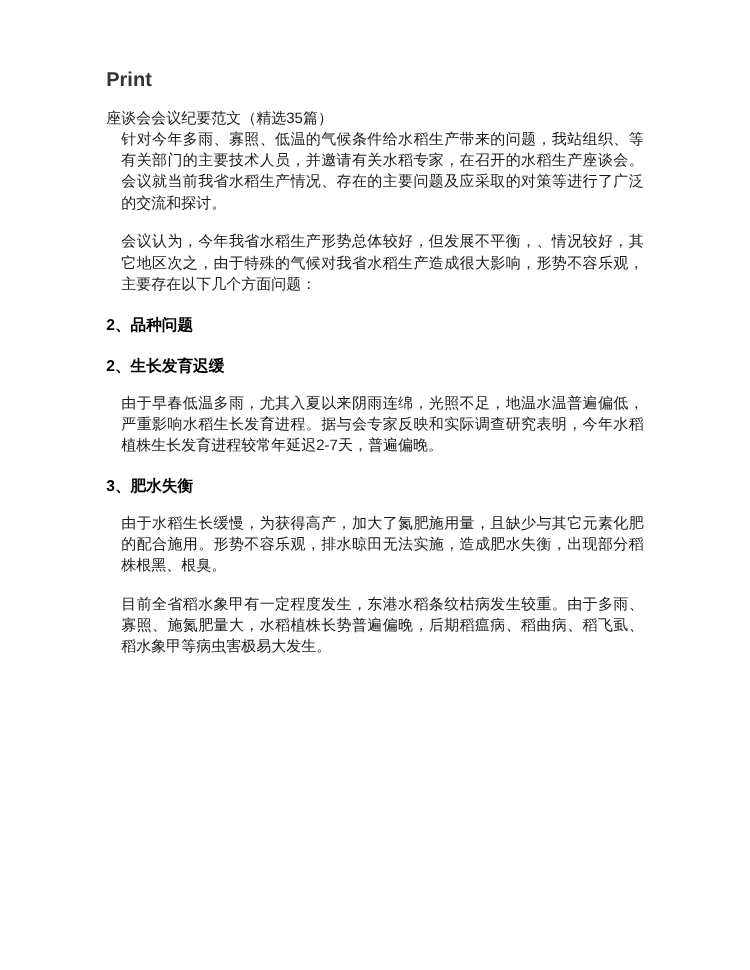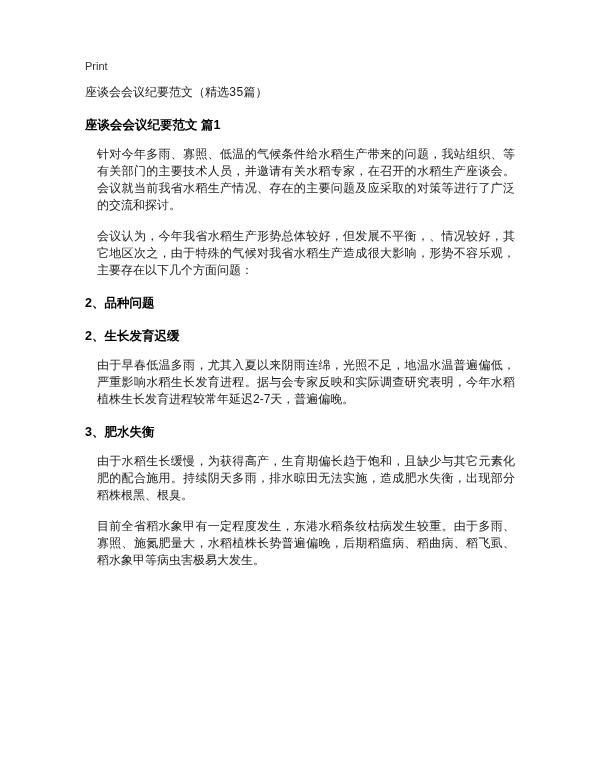--- a/index.html
+++ b/index.html
@@ -11,38 +11,38 @@
     color: #1a1a1a;
     font-family: "Liberation Sans", "DejaVu Sans", sans-serif;
   }
   .page {
     width: 600px;
     min-height: 776px;
     padding: 56px 85px 40px 85px;
     background: #ffffff;
   }
   .print-link {
-    font-size: 11px;
+    font-size: 16px;
     color: #333333;
     margin: 0 0 12px 0;
     cursor: pointer;
     display: inline-block;
+    font-weight: bold;
   }
   .doc-title {
     font-size: 18px;
     font-weight: bold;
     text-align: center;
     margin: 8px 0 26px 0;
   }
   .doc-subtitle {
     font-size: 12px;
     font-weight: normal;
     margin: 0 0 0 0;
     color: #1a1a1a;
-    font-family: Liberation Mono, monospace;
   }
   .block-heading {
     font-size: 12.5px;
     font-weight: bold;
     margin: 16px 0 12px 0;
     color: #000000;
   }
   .block-para {
     font-size: 12px;
     line-height: 17px;
@@ -54,34 +54,33 @@
 </head>
 <body>
 
 <div class="page">
 
   <div class="print-link">Print</div>
 
 
   <p class="doc-subtitle">座谈会会议纪要范文（精选35篇）</p>
 
-  <div class="block-heading">座谈会会议纪要范文 篇1</div>
 
   <p class="block-para">针对今年多雨、寡照、低温的气候条件给水稻生产带来的问题，我站组织、等有关部门的主要技术人员，并邀请有关水稻专家，在召开的水稻生产座谈会。会议就当前我省水稻生产情况、存在的主要问题及应采取的对策等进行了广泛的交流和探讨。</p>
 
   <p class="block-para">会议认为，今年我省水稻生产形势总体较好，但发展不平衡，、情况较好，其它地区次之，由于特殊的气候对我省水稻生产造成很大影响，形势不容乐观，主要存在以下几个方面问题：</p>
 
   <div class="block-heading">2、品种问题</div>
 
 
   <div class="block-heading">2、生长发育迟缓</div>
 
   <p class="block-para">由于早春低温多雨，尤其入夏以来阴雨连绵，光照不足，地温水温普遍偏低，严重影响水稻生长发育进程。据与会专家反映和实际调查研究表明，今年水稻植株生长发育进程较常年延迟2-7天，普遍偏晚。</p>
 
   <div class="block-heading">3、肥水失衡</div>
 
-  <p class="block-para">由于水稻生长缓慢，为获得高产，生育期偏长趋于饱和，且缺少与其它元素化肥的配合施用。持续阴天多雨，排水晾田无法实施，造成肥水失衡，出现部分稻株根黑、根臭。</p>
+  <p class="block-para">由于水稻生长缓慢，为获得高产，加大了氮肥施用量，且缺少与其它元素化肥的配合施用。形势不容乐观，排水晾田无法实施，造成肥水失衡，出现部分稻株根黑、根臭。</p>
 
 
   <p class="block-para">目前全省稻水象甲有一定程度发生，东港水稻条纹枯病发生较重。由于多雨、寡照、施氮肥量大，水稻植株长势普遍偏晚，后期稻瘟病、稻曲病、稻飞虱、稻水象甲等病虫害极易大发生。</p>
 
 
 </div>
 
 </body></html>

